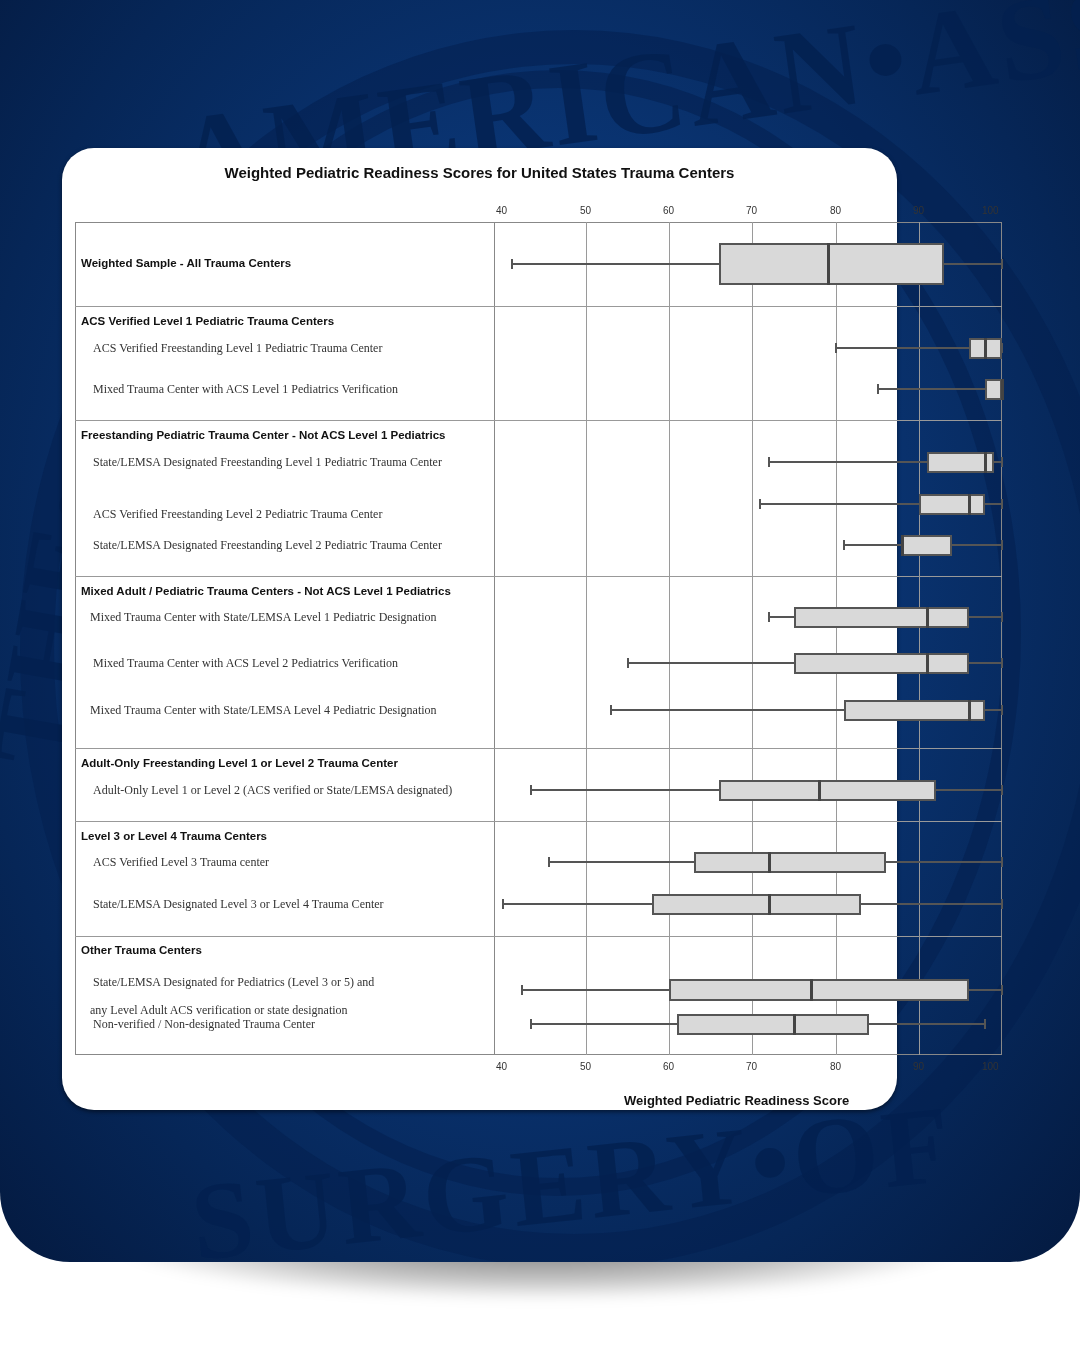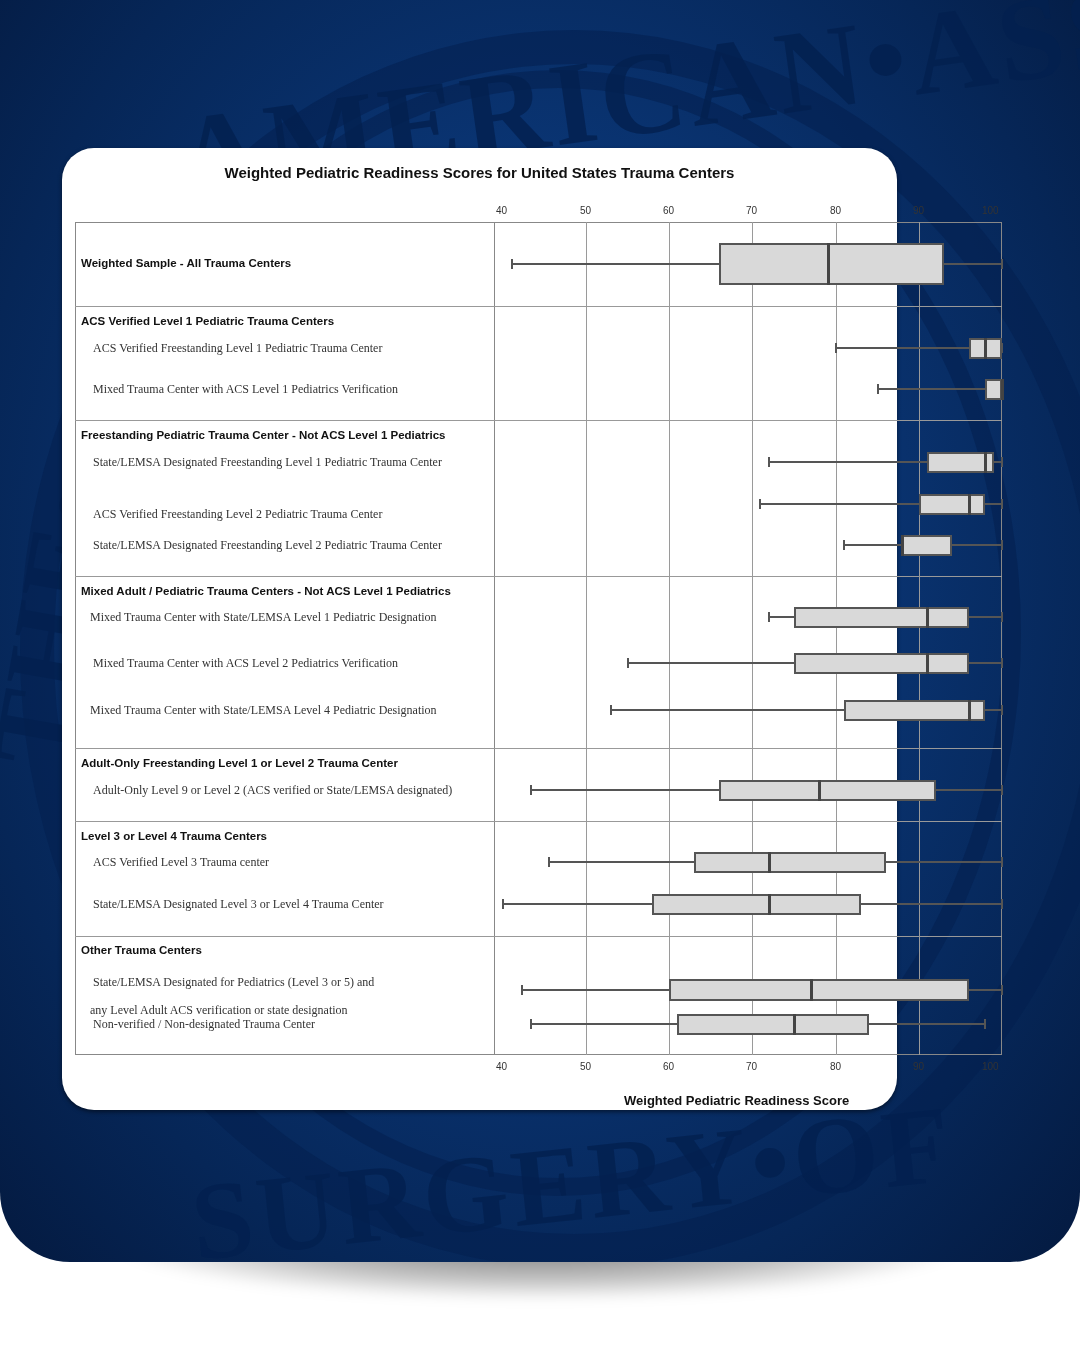--- a/index.html
+++ b/index.html
@@ -75,21 +75,21 @@
   <div class="row-label" style="top:307px;">State/LEMSA Designated Freestanding Level 1 Pediatric Trauma Center</div>
   <div class="row-label" style="top:359px;">ACS Verified Freestanding Level 2 Pediatric Trauma Center</div>
   <div class="row-label" style="top:390px;">State/LEMSA Designated Freestanding Level 2 Pediatric Trauma Center</div>
 
   <div class="group-label" style="top:437px;">Mixed Adult / Pediatric Trauma Centers - Not ACS Level 1 Pediatrics</div>
   <div class="row-label" style="top:462px;left:28px;">Mixed Trauma Center with State/LEMSA Level 1 Pediatric Designation</div>
   <div class="row-label" style="top:508px;">Mixed Trauma Center with ACS Level 2 Pediatrics Verification</div>
   <div class="row-label" style="top:555px;left:28px;">Mixed Trauma Center with State/LEMSA Level 4 Pediatric Designation</div>
 
   <div class="group-label" style="top:609px;">Adult-Only Freestanding Level 1 or Level 2 Trauma Center</div>
-  <div class="row-label" style="top:635px;">Adult-Only Level 9 or Level 2 (ACS verified or State/LEMSA designated)</div>
+  <div class="row-label" style="top:635px;">Adult-Only Level 1 or Level 2 (ACS verified or State/LEMSA designated)</div>
 
   <div class="group-label" style="top:682px;">Level 3 or Level 4 Trauma Centers</div>
   <div class="row-label" style="top:707px;">ACS Verified Level 3 Trauma center</div>
   <div class="row-label" style="top:749px;">State/LEMSA Designated Level 3 or Level 4 Trauma Center</div>
 
   <div class="group-label" style="top:796px;">Other Trauma Centers</div>
   <div class="row-label" style="top:827px;">State/LEMSA Designated for Pediatrics (Level 3 or 5) and</div>
   <div class="row-label" style="top:843px;left:28px;margin-top:12px;">any Level Adult ACS verification or state designation</div>
   <div class="row-label" style="top:869px;">Non-verified / Non-designated Trauma Center</div>
 

